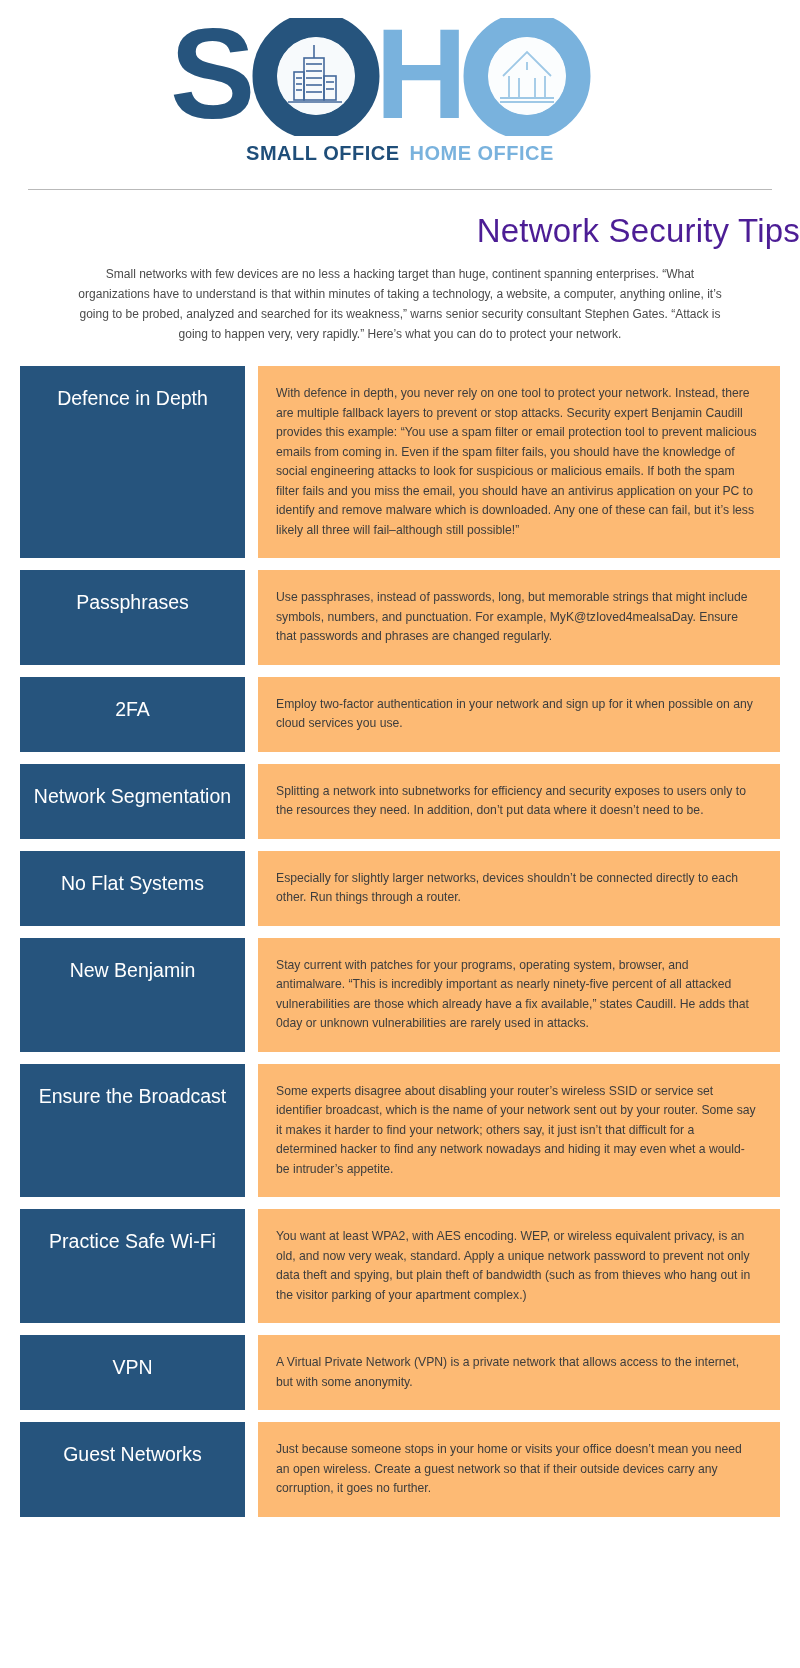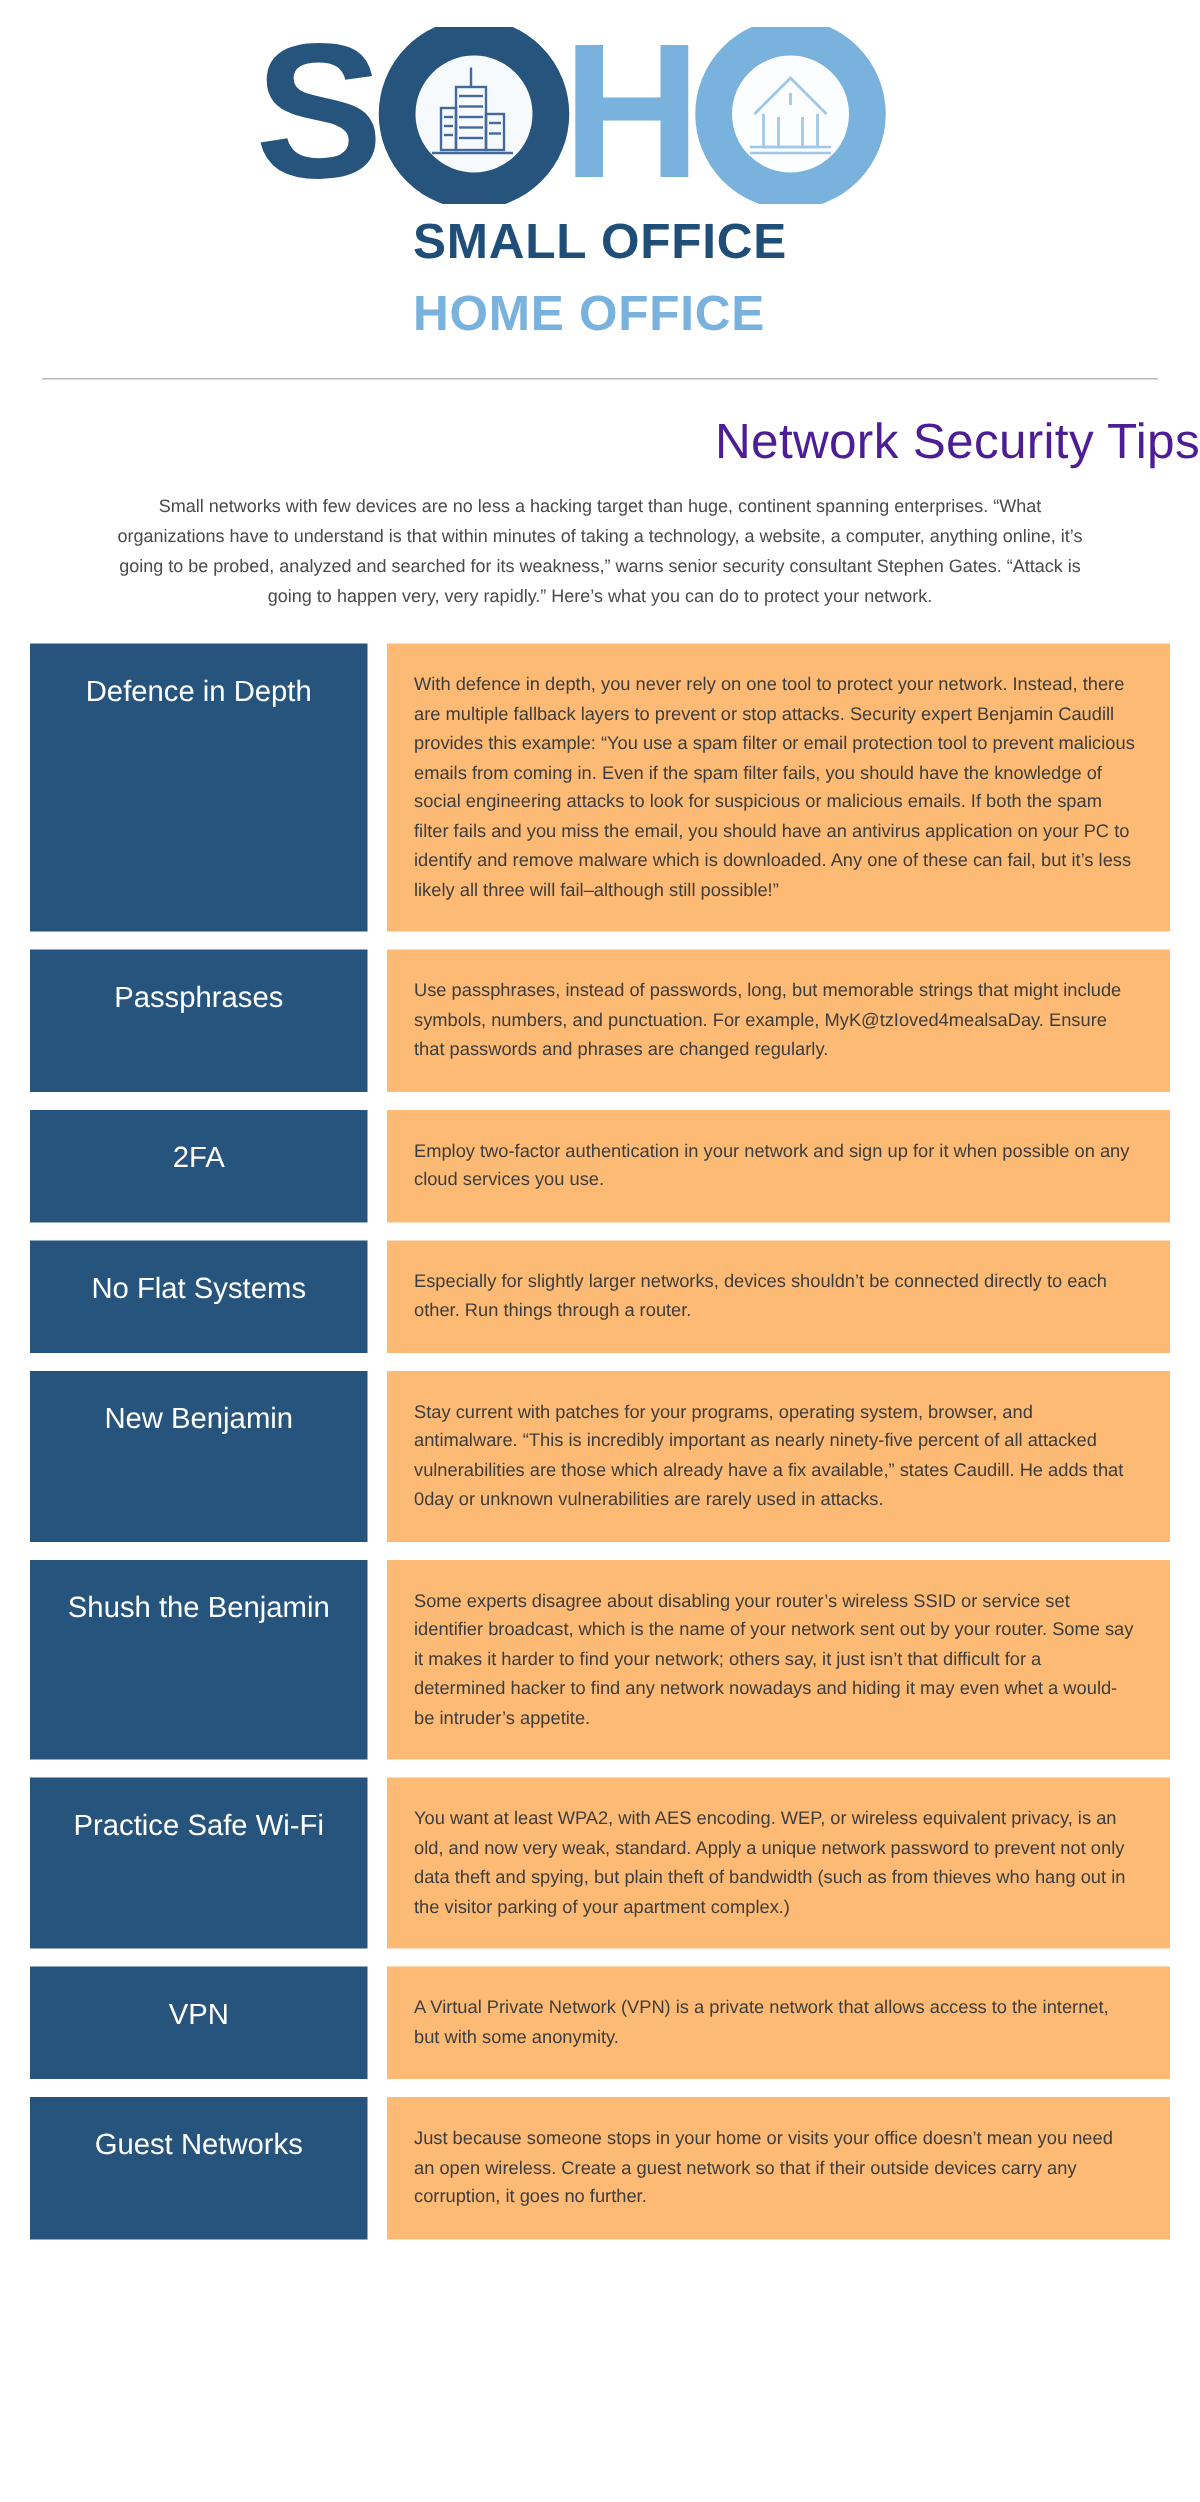--- a/index.html
+++ b/index.html
@@ -34,26 +34,25 @@
   .logo-word {
     position: relative;
     width: 460px;
     height: 118px;
     display: block;
   }
   .logo-word svg { display: block; }
 
   .logo-sub {
     margin-top: 6px;
-    font-size: 33px;
+    font-size: 20px;
     font-weight: bold;
     letter-spacing: 0.5px;
     display: flex;
     gap: 10px;
-    flex-direction: column;
   }
   .logo-sub .dark { color: #1f4e79; }
   .logo-sub .light { color: #79b2dd; }
 
   .rule {
     width: 744px;
     height: 1px;
     background: #b9b9b9;
     margin: 18px auto 0 auto;
   }
@@ -202,20 +201,28 @@
 
     <div class="tip-row">
       <div class="tip-label">
         <span>2FA</span>
       </div>
       <div class="tip-body">
         <p>Employ two-factor authentication in your network and sign up for it when possible on any cloud services you use.</p>
       </div>
     </div>
 
+    <div class="tip-row">
+      <div class="tip-label">
+        <span>Network Segmentation</span>
+      </div>
+      <div class="tip-body">
+        <p>Splitting a network into subnetworks for efficiency and security exposes to users only to the resources they need. In addition, don’t put data where it doesn’t need to be.</p>
+      </div>
+    </div>
 
     <div class="tip-row">
       <div class="tip-label">
         <span>No Flat Systems</span>
       </div>
       <div class="tip-body">
         <p>Especially for slightly larger networks, devices shouldn’t be connected directly to each other. Run things through a router.</p>
       </div>
     </div>
 
@@ -223,21 +230,21 @@
       <div class="tip-label">
         <span>New Benjamin</span>
       </div>
       <div class="tip-body">
         <p>Stay current with patches for your programs, operating system, browser, and antimalware. “This is incredibly important as nearly ninety-five percent of all attacked vulnerabilities are those which already have a fix available,” states Caudill. He adds that 0day or unknown vulnerabilities are rarely used in attacks.</p>
       </div>
     </div>
 
     <div class="tip-row">
       <div class="tip-label">
-        <span>Shush the Benjamin</span>
+        <span>Ensure the Broadcast</span>
       </div>
       <div class="tip-body">
         <p>Some experts disagree about disabling your router’s wireless SSID or service set identifier broadcast, which is the name of your network sent out by your router. Some say it makes it harder to find your network; others say, it just isn’t that difficult for a determined hacker to find any network nowadays and hiding it may even whet a would-be intruder’s appetite.</p>
       </div>
     </div>
 
     <div class="tip-row">
       <div class="tip-label">
         <span>Practice Safe Wi-Fi</span>
       </div>

